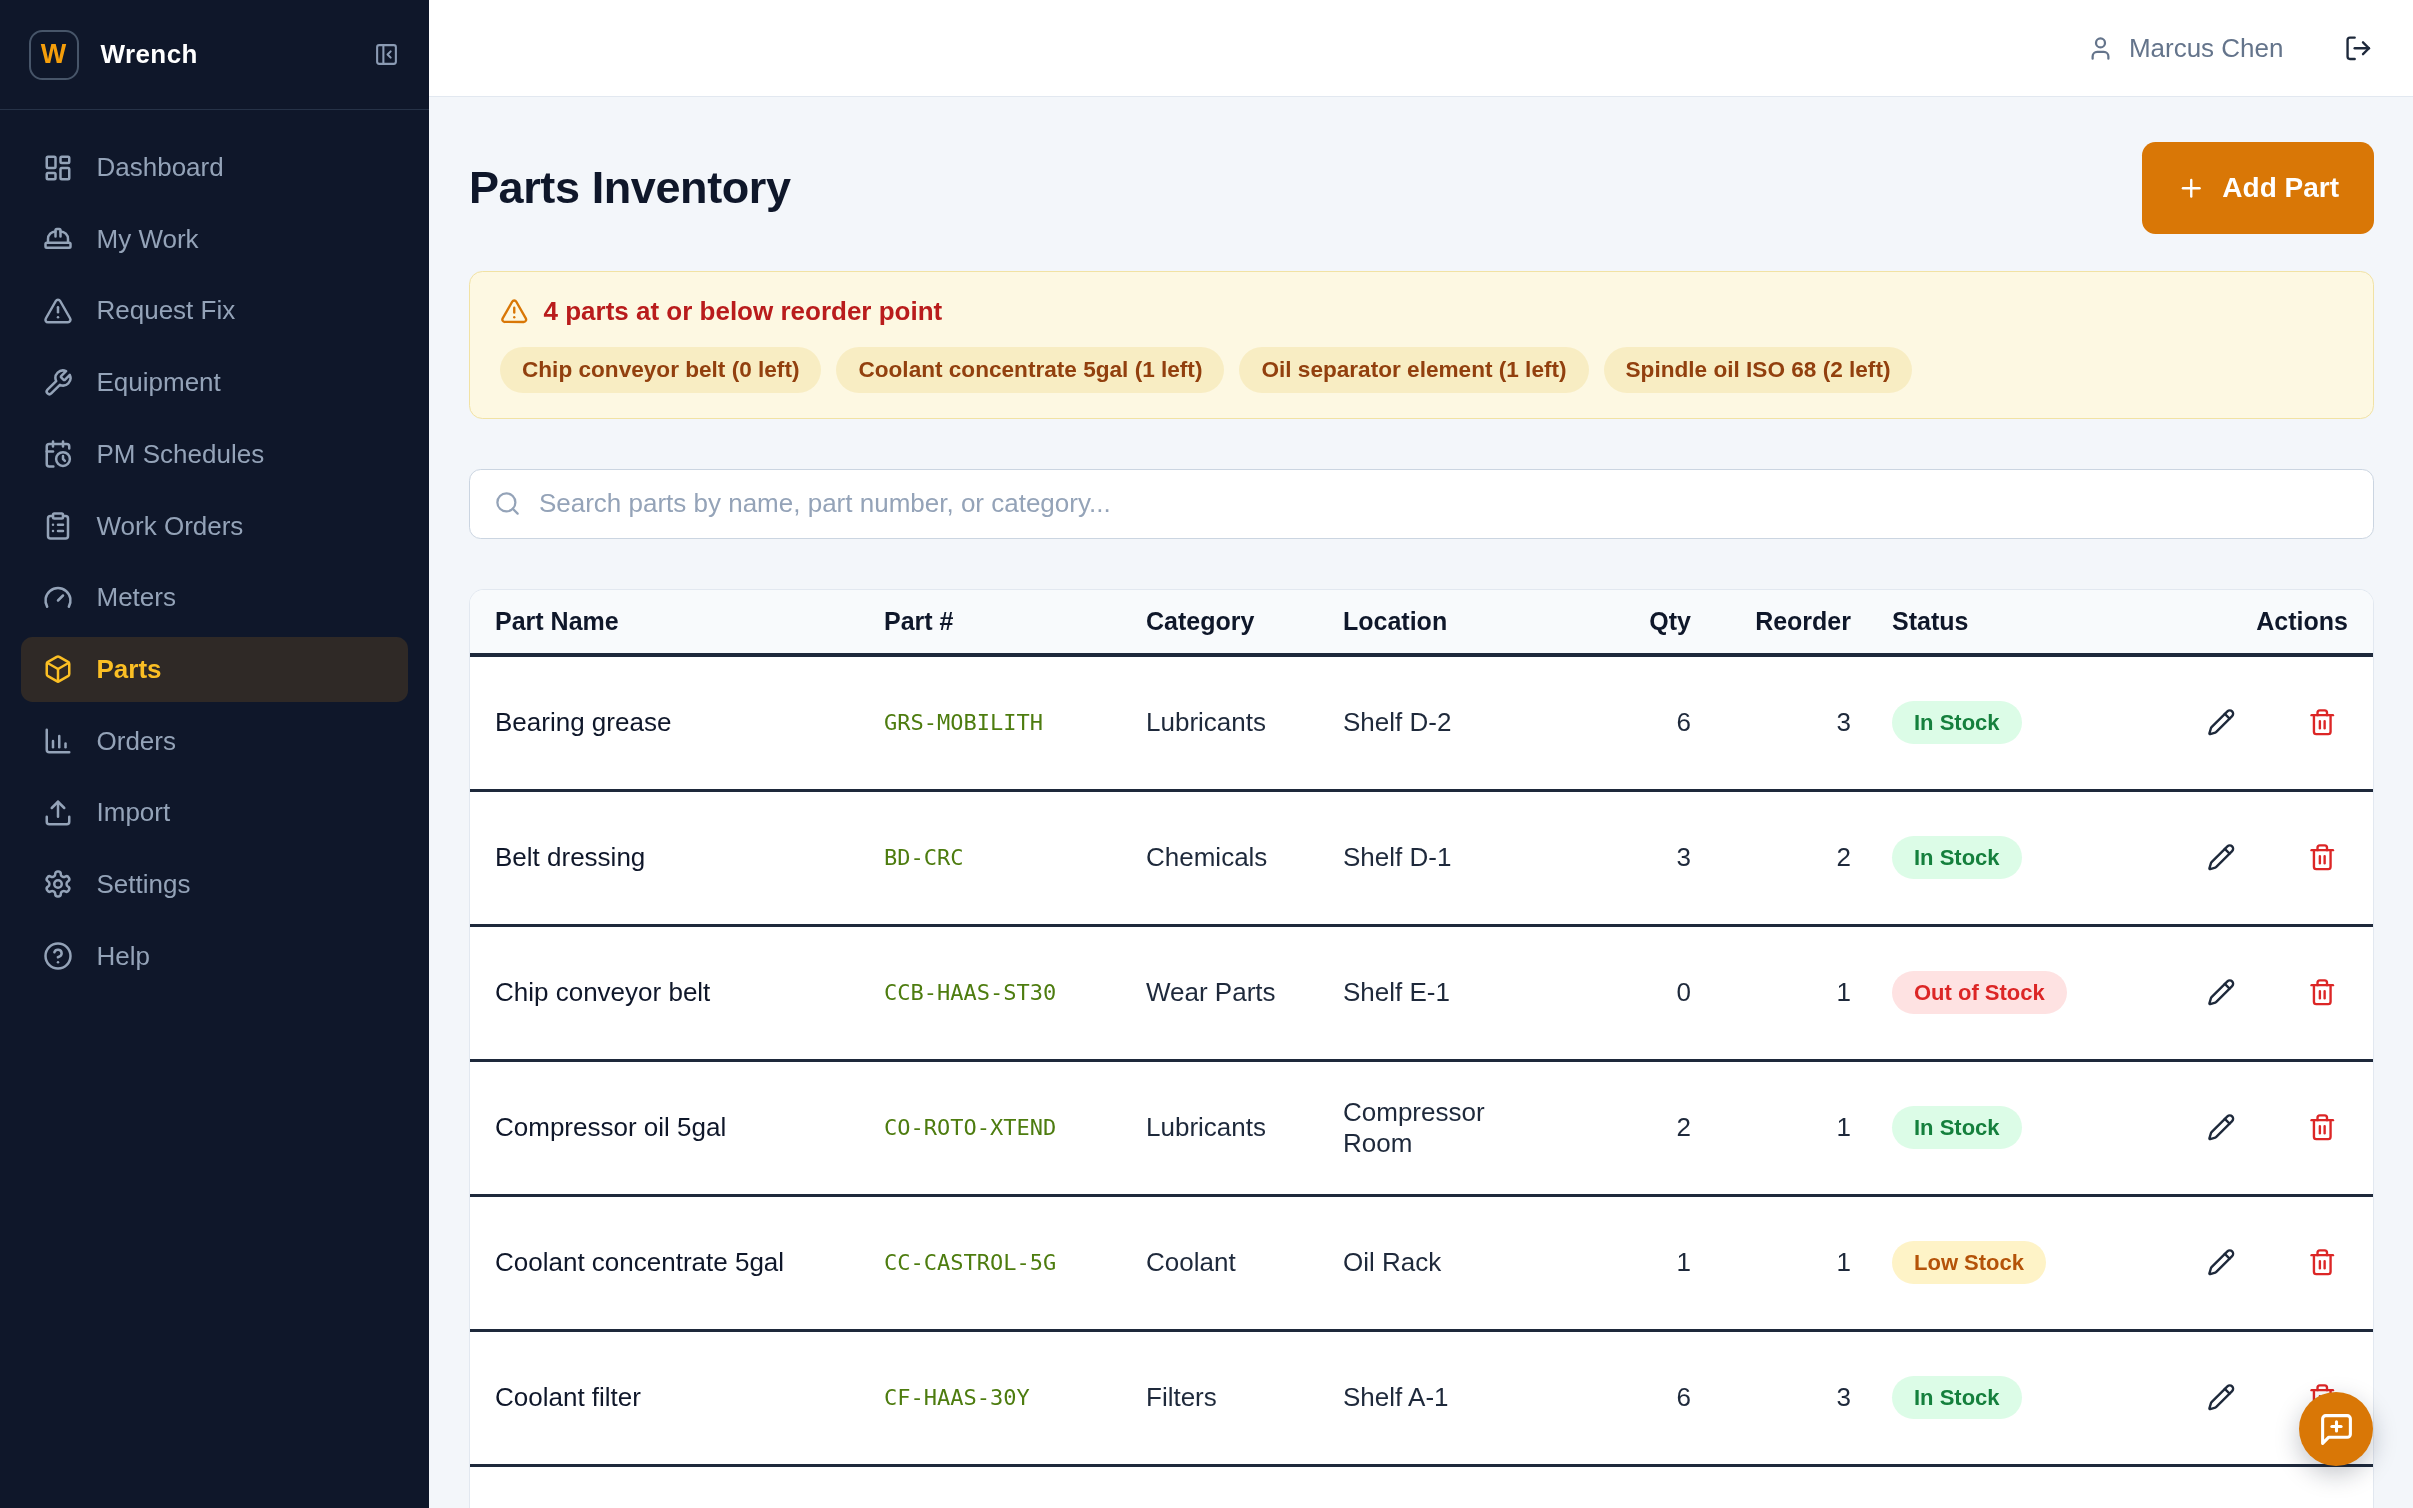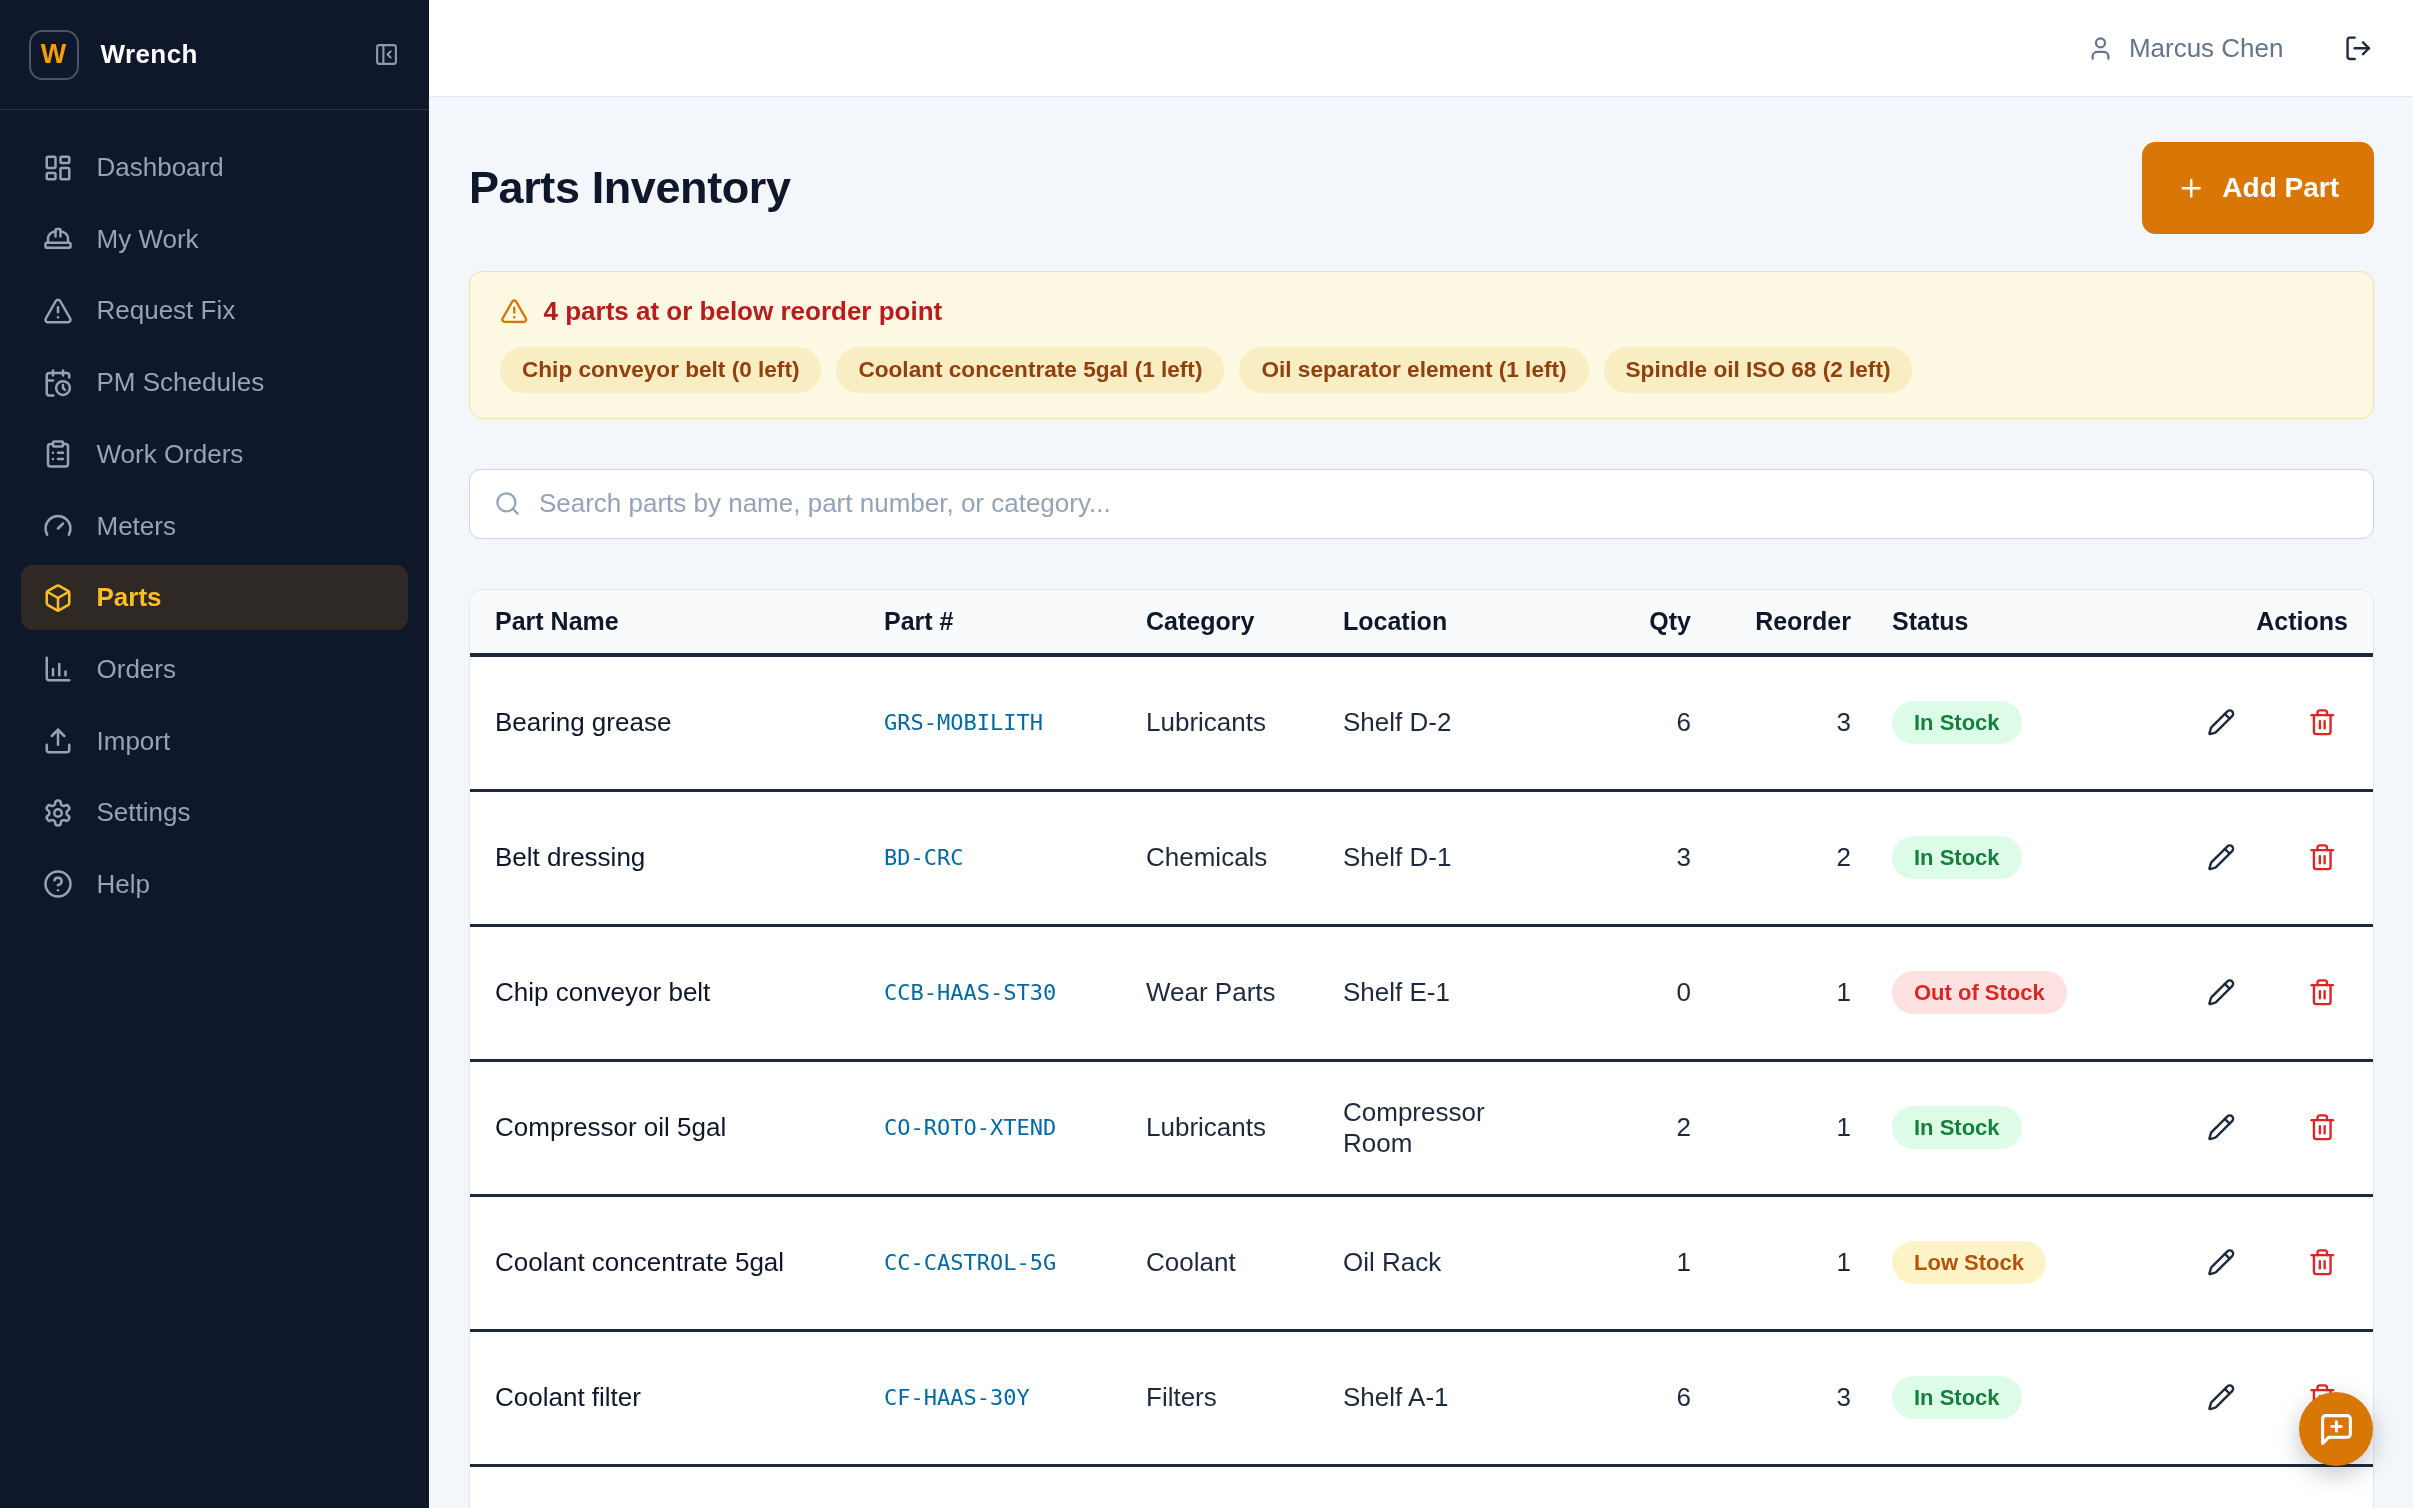--- a/index.html
+++ b/index.html
@@ -57,21 +57,21 @@
 
   
   .table { margin-top:50px; background:#ffffff; border:0.8px solid #e2e8f0; border-bottom:none; border-radius:15px 15px 0 0; overflow:hidden; }
   .trow { display:grid; grid-template-columns:389px 262px 197px 216px 132px 160px 336px 161px; align-items:center; padding:0 25px; }
   .thead { height:67px; background:#f8fafc; border-bottom:4.2px solid #1e293b; }
   .thead .th { font-size:25px; font-weight:700; color:#0f172a; }
   .tbody-row { height:135px; border-bottom:3.4px solid #1e293b; background:#ffffff; }
   .tbody-row.partial { height:49px; border-bottom:none; }
   .cell { font-size:26px; color:#1e293b; }
   .cell.name { color:#0f172a; font-weight:500; }
-  .cell.mono { font-family:"DejaVu Sans Mono", monospace; font-size:22px; color:#0369a1; }
+  .cell.mono { font-family:"DejaVu Sans Mono", monospace; font-size:22px; color:#4d7c0f; }
   .num, .th.num { text-align:right; }
   .col-status { padding-left:41px; }
   .badge { display:inline-block; border-radius:837px; padding:8.4px 22px; font-size:22px; font-weight:700; white-space:nowrap; }
   .badge.in-stock { background:#dcfce7; color:#15803d; }
   .badge.out-of-stock { background:#fee2e2; color:#dc2626; }
   .badge.low-stock { background:#fef3c7; color:#b45309; }
   .actions { display:flex; justify-content:flex-end; gap:72px; padding-right:11.7px; }
   .icon-btn { background:none; border:none; width:28.5px; height:28.5px; padding:0; cursor:pointer; }
   .icon-btn svg { width:28.5px; height:28.5px; }
   .icon-btn.edit { color:#1e293b; }
@@ -129,20 +129,28 @@
               <path d="m21.73 18-8-14a2 2 0 0 0-3.48 0l-8 14A2 2 0 0 0 4 21h16a2 2 0 0 0 1.73-3"></path>
               <path d="M12 9v4"></path>
               <path d="M12 17h.01"></path>
             </svg>
           </span>
         <span class="nav-label">Request Fix</span>
       </div>
       <div class="nav-item">
         <span class="nav-icon">
             <svg viewBox="0 0 24 24" fill="none" stroke="currentColor" stroke-width="2" stroke-linecap="round" stroke-linejoin="round">
+              <path d="M14.7 6.3a1 1 0 0 0 0 1.4l1.6 1.6a1 1 0 0 0 1.4 0l3.77-3.77a6 6 0 0 1-7.94 7.94l-6.91 6.91a2.12 2.12 0 0 1-3-3l6.91-6.91a6 6 0 0 1 7.94-7.94l-3.76 3.76z"></path>
+            </svg>
+          </span>
+        <span class="nav-label">Equipment</span>
+      </div>
+      <div class="nav-item">
+        <span class="nav-icon">
+            <svg viewBox="0 0 24 24" fill="none" stroke="currentColor" stroke-width="2" stroke-linecap="round" stroke-linejoin="round">
               <path d="M21 7.5V6a2 2 0 0 0-2-2H5a2 2 0 0 0-2 2v14a2 2 0 0 0 2 2h3.3"></path>
               <path d="M16 2v4"></path>
               <path d="M8 2v4"></path>
               <path d="M3 10h5"></path>
               <circle cx="16" cy="16" r="5.5"></circle>
               <path d="M16 13.5V16l1.5 1.5"></path>
             </svg>
           </span>
         <span class="nav-label">PM Schedules</span>
       </div>

